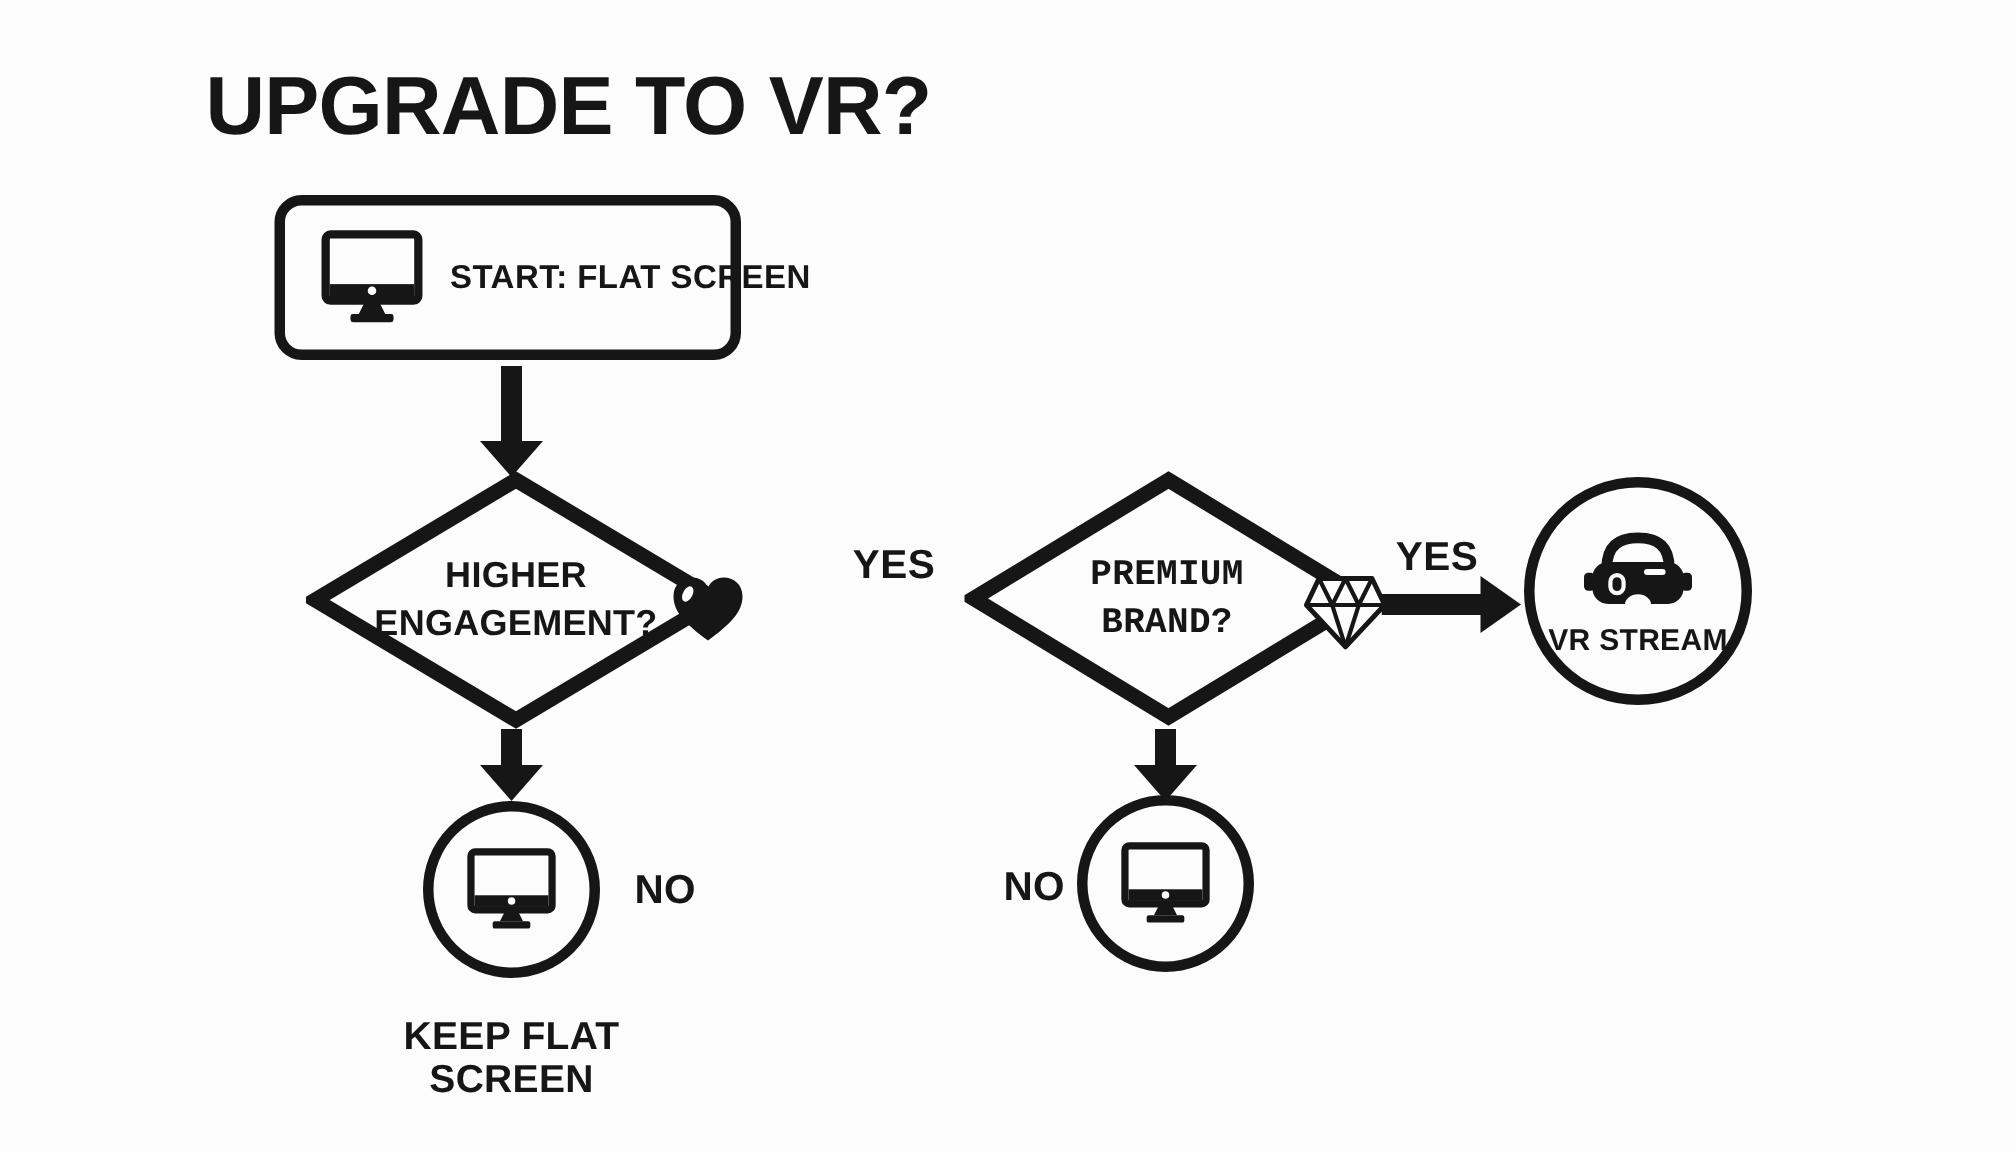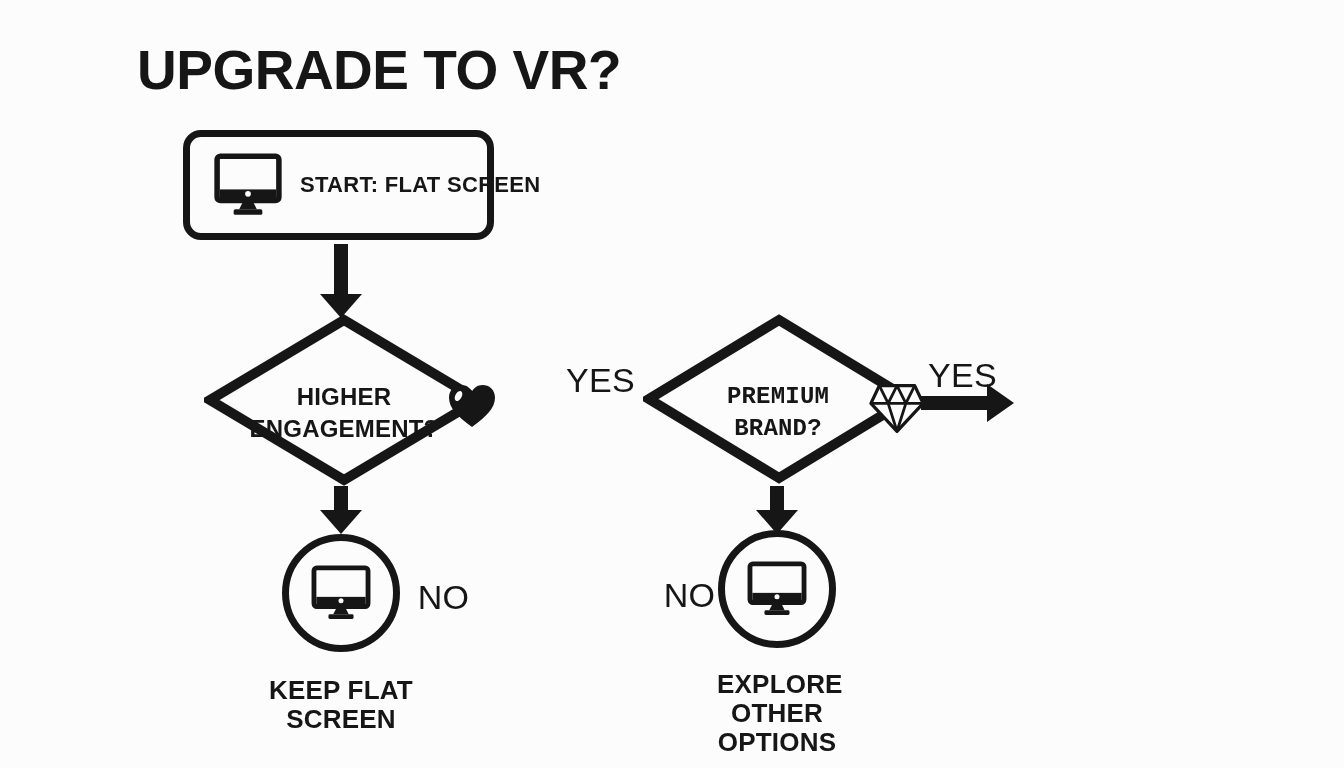--- a/index.html
+++ b/index.html
@@ -22,26 +22,25 @@
     left:183px;top:130px;width:311px;height:110px;
     box-sizing:border-box;border:7px solid #161616;border-radius:18px;
     background:#fcfcfc;
     display:flex;align-items:center;gap:16px;padding:0 14px 0 22px;
   }
   .start-label{font-size:22px;font-weight:700;letter-spacing:0.3px;white-space:nowrap;}
 
   .diamond-text{
     text-align:center;font-size:24px;font-weight:700;line-height:32px;
     letter-spacing:0.2px;
-    margin-top:13px;
   }
   .d1-text{left:244px;top:368px;width:200px;}
   .d2-text{left:693px;top:368px;width:170px;font-family:Liberation Mono, monospace;}
 
-  .edge-label{font-size:34px;font-weight:400;letter-spacing:0.3px;text-align:center;}
+  .edge-label{font-size:27px;font-weight:700;letter-spacing:0.3px;text-align:center;}
   .yes1{left:566px;top:361px;width:60px;}
   .yes2{left:928px;top:356px;width:60px;}
   .no1{left:416px;top:578px;width:55px;}
   .no2{left:662px;top:576px;width:55px;}
 
   .result-circle{
     box-sizing:border-box;border:7px solid #161616;border-radius:50%;
     background:#fcfcfc;display:flex;align-items:center;justify-content:center;
   }
   .circle-left{left:282px;top:534px;width:118px;height:118px;}
@@ -111,20 +110,34 @@
     <path d="M4,24 L60,24 M13,5 L22.5,24 L32,5 L41.5,24 L51,5 M22.5,24 L32,54 M41.5,24 L32,54" fill="none" stroke="#161616" stroke-width="3" stroke-linejoin="round"></path>
   </svg>
 
   <svg class="abs" style="left:921px;top:383px;" width="94" height="40" viewBox="0 0 94 40">
     <rect x="0" y="13" width="68" height="14" fill="#161616"></rect>
     <polygon points="66,1 66,39 93,20" fill="#161616"></polygon>
   </svg>
 
   <div class="abs edge-label yes2">YES</div>
 
+  <div class="abs vr-node">
+    <span>
+      <svg width="80" height="56" viewBox="0 0 100 70">
+        <path d="M24,32 C24,12 36,7 50,7 C64,7 76,12 76,32" fill="none" stroke="#161616" stroke-width="9"></path>
+        <rect x="12" y="27" width="76" height="35" rx="13" fill="#161616"></rect>
+        <rect x="5" y="36" width="9" height="15" rx="3.5" fill="#161616"></rect>
+        <rect x="86" y="36" width="9" height="15" rx="3.5" fill="#161616"></rect>
+        <ellipse cx="50" cy="63" rx="11" ry="9" fill="#fcfcfc"></ellipse>
+        <rect x="27" y="38" width="11" height="15" rx="5.5" fill="none" stroke="#fcfcfc" stroke-width="3.5"></rect>
+        <rect x="55" y="33" width="18" height="5" rx="2.5" fill="#fcfcfc"></rect>
+      </svg>
+    </span>
+    <span class="vr-label">VR STREAM</span>
+  </div>
 
   <svg class="abs" style="left:319px;top:486px;" width="44" height="48" viewBox="0 0 44 48">
     <rect x="15" y="0" width="14" height="26" fill="#161616"></rect>
     <polygon points="1,24 43,24 22,48" fill="#161616"></polygon>
   </svg>
 
   <div class="abs result-circle circle-left">
     <span>
       <svg width="64" height="56" viewBox="0 0 64 58">
         <rect x="4" y="3" width="56" height="40" rx="3" fill="none" stroke="#161616" stroke-width="5"></rect>
@@ -152,15 +165,14 @@
         <rect x="6.5" y="33" width="51" height="8" fill="#161616"></rect>
         <circle cx="32" cy="37" r="2.6" fill="#fcfcfc"></circle>
         <polygon points="27,45 37,45 40,51 24,51" fill="#161616"></polygon>
         <rect x="19" y="51" width="26" height="5" rx="1.5" fill="#161616"></rect>
       </svg>
     </span>
   </div>
 
   <div class="abs edge-label no2">NO</div>
 
-  <div class="abs caption cap-explore">EXPLORE OTHER OPTIONS</div>
 
 </div>
 
 </body></html>

